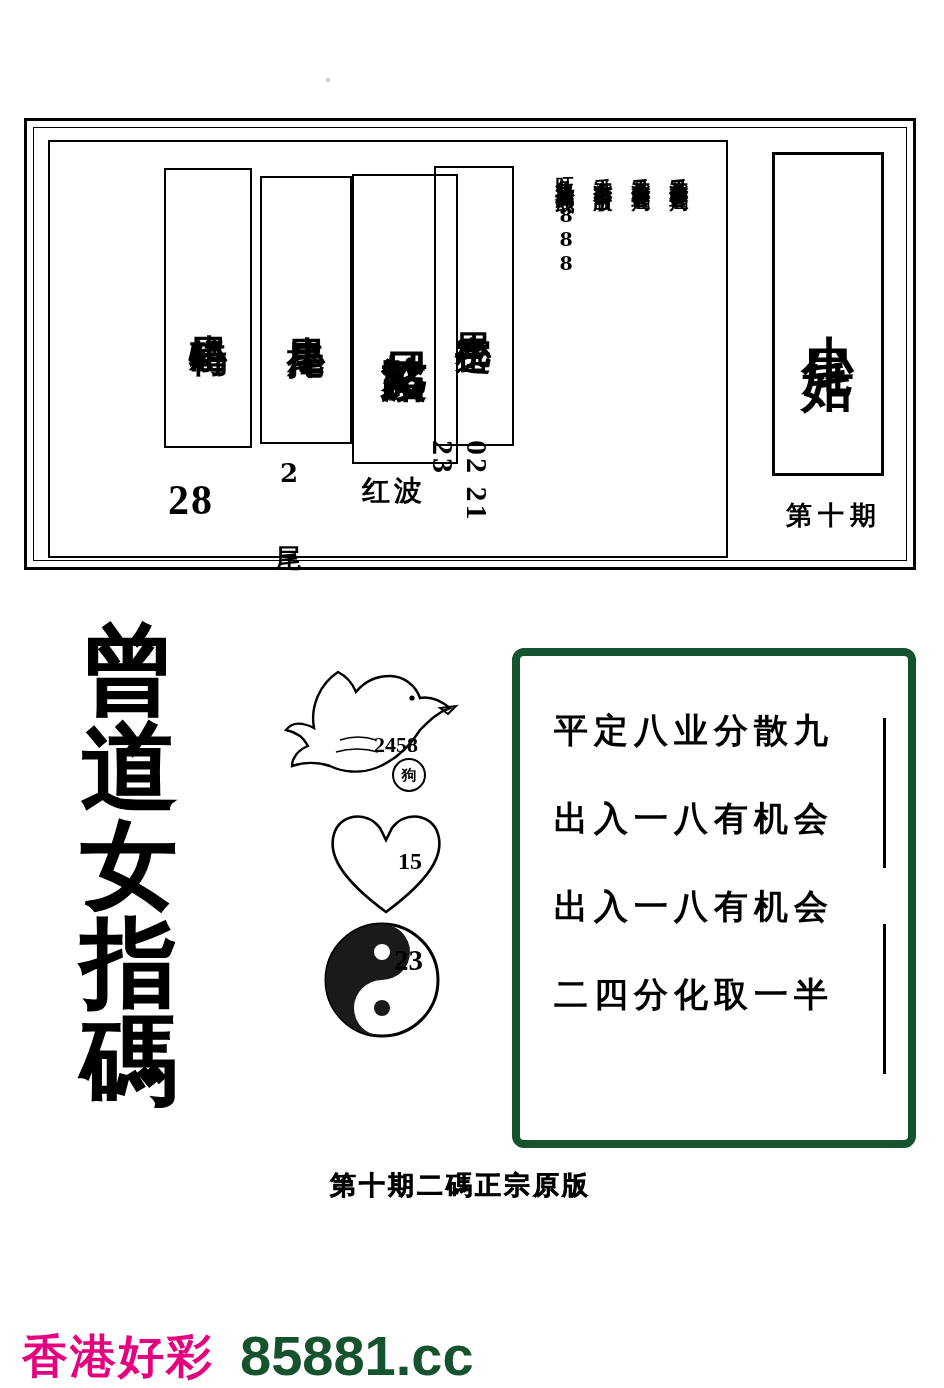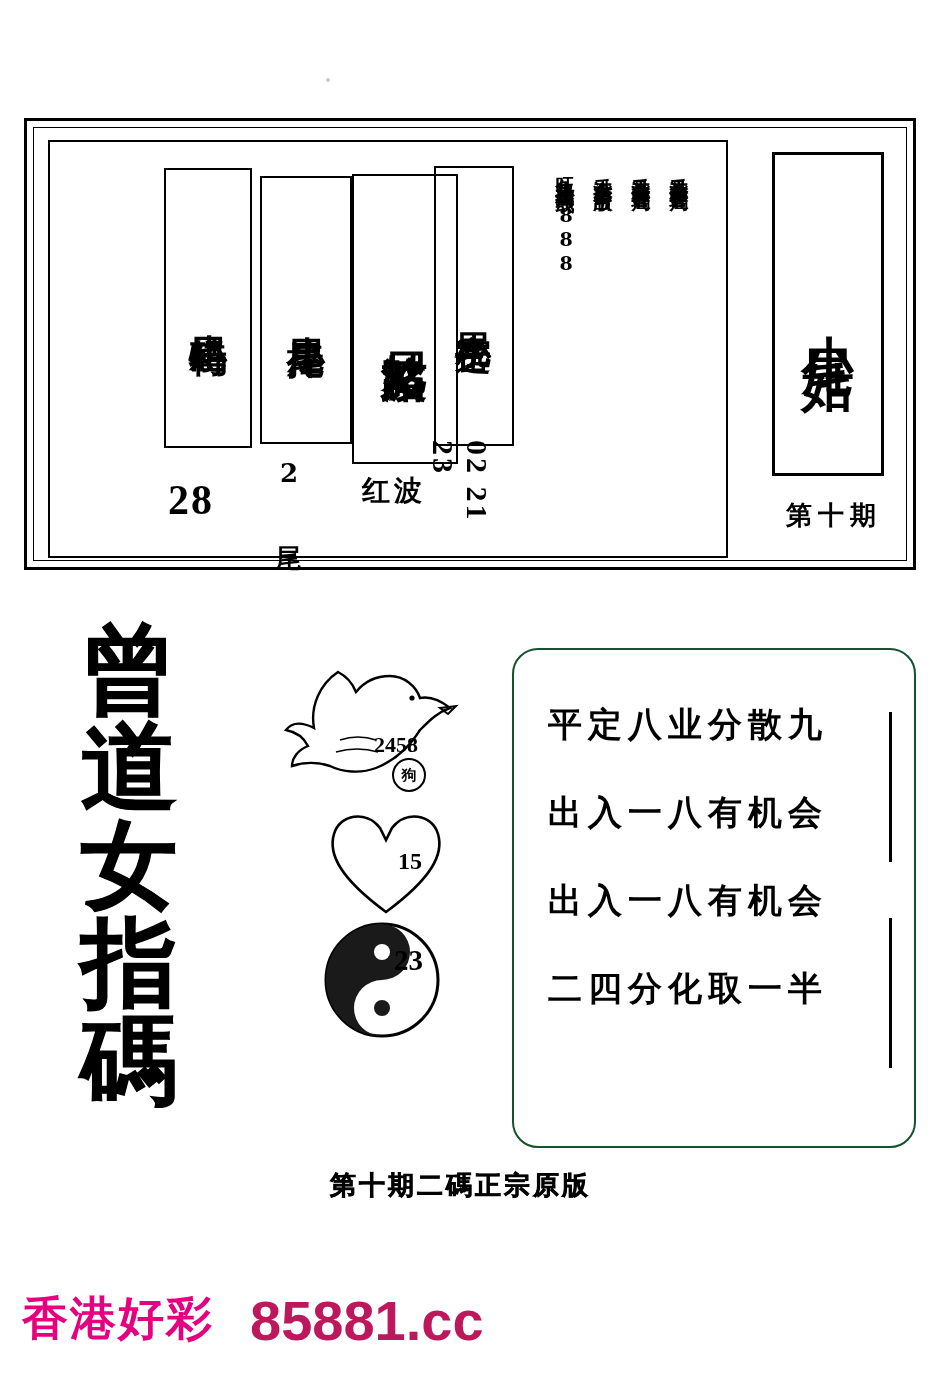--- a/index.html
+++ b/index.html
@@ -189,22 +189,22 @@
   .yin-wrap   { position: absolute; left: 40px; top: 268px; }
   .yin-num    { left: 78px; top: 294px; font-size: 29px; }
 
   
   .verse {
     position: absolute;
     left: 512px;
     top: 648px;
     width: 404px;
     height: 500px;
-    border: 2px solid #14532d;
-    border-radius: 26px;
+    border: 8px solid #14532d;
+    border-radius: 12px;
     box-sizing: border-box;
   }
   .verse-lines {
     position: absolute;
     left: 34px;
     top: 52px;
     right: 40px;
     display: flex;
     flex-direction: column;
     gap: 42px;
@@ -237,35 +237,35 @@
 
   
   .footer {
     position: absolute;
     left: 0;
     right: 0;
     bottom: 0;
     height: 100px;
     background: #ffffff;
     display: flex;
-    align-items: flex-start;
+    align-items: flex-end;
   }
   .footer-cn {
     margin-left: 22px;
     font-size: 46px;
     font-weight: 700;
     color: #e4007f;
     letter-spacing: 2px;
     font-family: "DejaVu Serif", serif;
   }
   .footer-url {
-    margin-left: 36px;
+    margin-left: 26px;
     font-size: 56px;
     font-weight: 700;
-    color: #be185d;
+    color: #14532d;
     font-family: "Liberation Sans", sans-serif;
   }
   .speck {
     position: absolute;
     background: #c9c9c9;
     border-radius: 50%;
   }
 </style>
 </head>
 <body>

